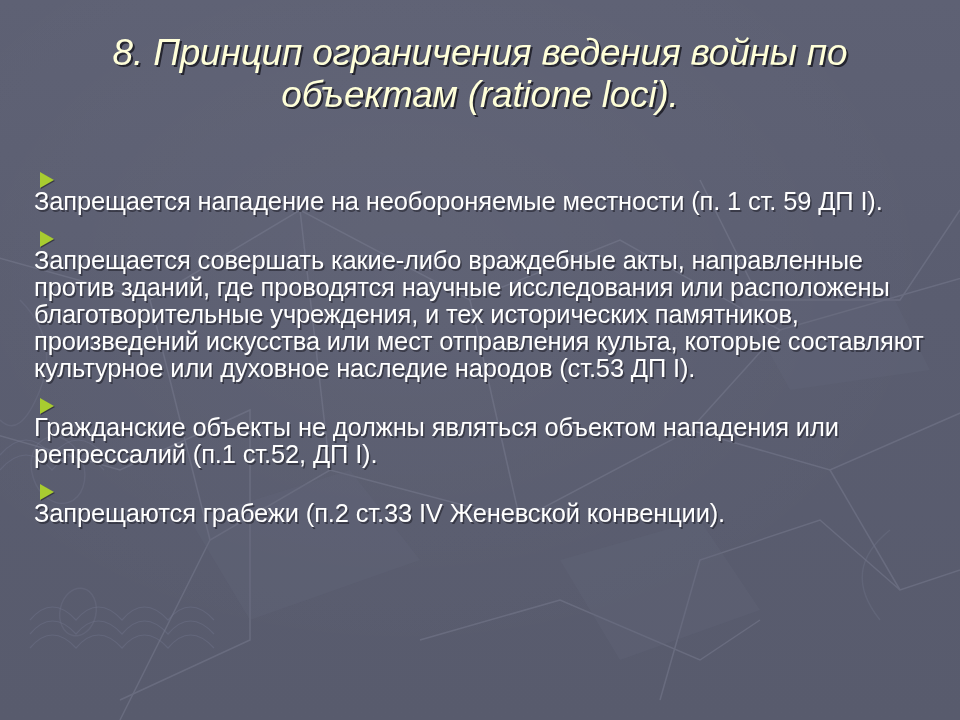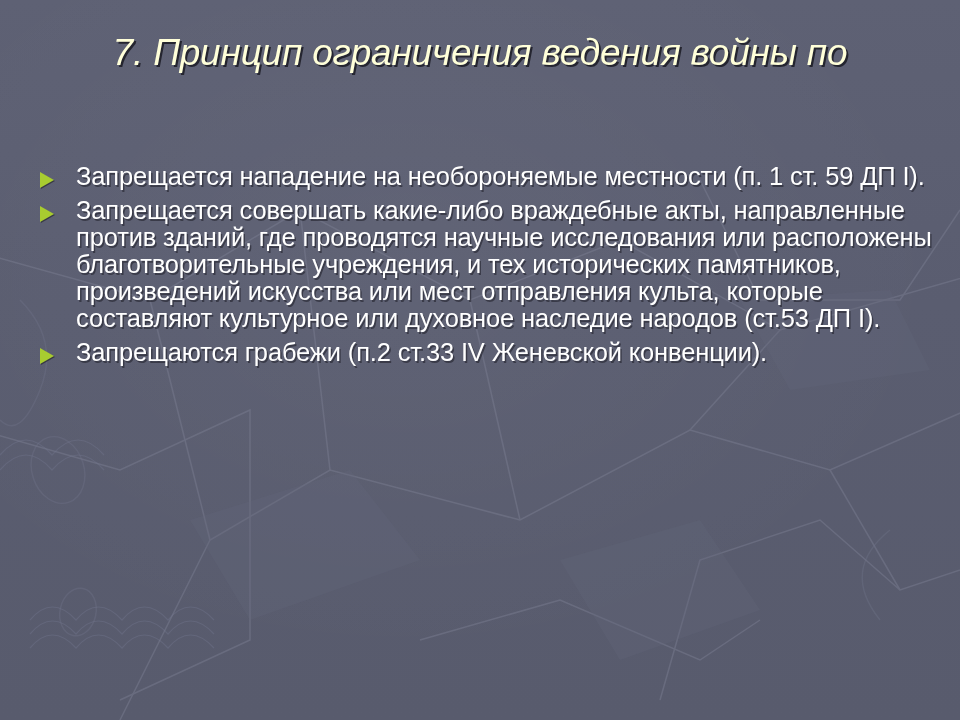--- a/index.html
+++ b/index.html
@@ -57,20 +57,21 @@
   #body-block {
     position: absolute;
     left: 34px;
     top: 163px;
     width: 900px;
   }
   .bullet-row {
     display: flex;
     align-items: flex-start;
     margin-bottom: 7px;
+    flex-direction: column;
   }
   .bullet-row:last-child { margin-bottom: 0; justify-content: space-between; }
 
   .bullet-marker {
     flex: 0 0 auto;
     width: 36px;
     padding-top: 9px;
     display: flex;
     justify-content: flex-start;
     padding-left: 6px;
@@ -128,41 +129,48 @@
       <path d="M 880 620 q -40 -50 10 -90"></path>
     </g>
     <g fill="#63667b" opacity="0.30">
       <polygon points="190,520 350,470 420,560 250,620"></polygon>
       <polygon points="560,560 700,520 760,610 620,660"></polygon>
       <polygon points="740,300 890,290 930,370 790,390"></polygon>
     </g>
   </svg>
 
   <div id="title-block">
-    <div class="title-line"><span>7. Принцип ограничения ведения войны </span><span class="b">по</span></div>
+    <div class="title-line"><span>8. Принцип ограничения ведения войны </span><span class="b">по</span></div>
+    <div class="title-line"><span class="b">объектам</span><span> (ratione loci).</span></div>
   </div>
 
   <div id="body-block">
 
     <div class="bullet-row">
       <span class="bullet-marker">
           <span class="tri"></span>
         </span>
       <span class="bullet-text">Запрещается нападение на необороняемые местности (п. 1 ст. 59 ДП I).</span>
     </div>
 
     <div class="bullet-row">
       <span class="bullet-marker">
           <span class="tri"></span>
         </span>
       <span class="bullet-text">Запрещается совершать какие-либо враждебные акты, направленные против зданий, где проводятся научные исследования или расположены благотворительные учреждения, и тех исторических памятников, произведений искусства или мест отправления культа, которые составляют культурное или духовное наследие народов (ст.53 ДП I).</span>
     </div>
 
 
 
+    <div class="bullet-row">
+      <span class="bullet-marker">
+          <span class="tri"></span>
+        </span>
+      <span class="bullet-text">Гражданские объекты не должны являться объектом нападения или репрессалий (п.1 ст.52,  ДП I).</span>
+    </div>
 
 
     <div class="bullet-row">
       <span class="bullet-marker">
           <span class="tri"></span>
         </span>
       <span class="bullet-text">Запрещаются грабежи (п.2 ст.33 IV Женевской конвенции).</span>
     </div>
 
   </div>

